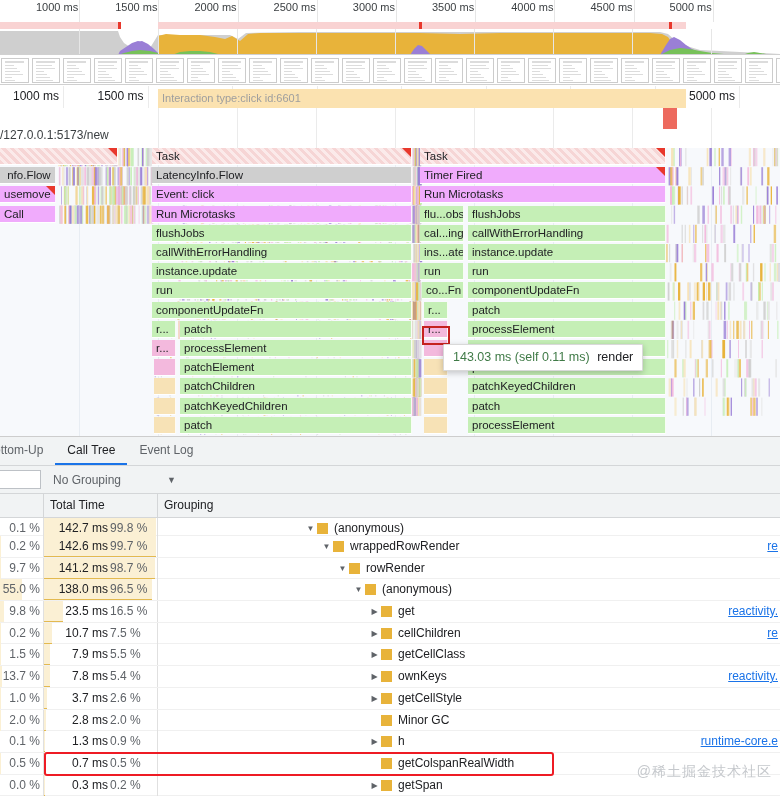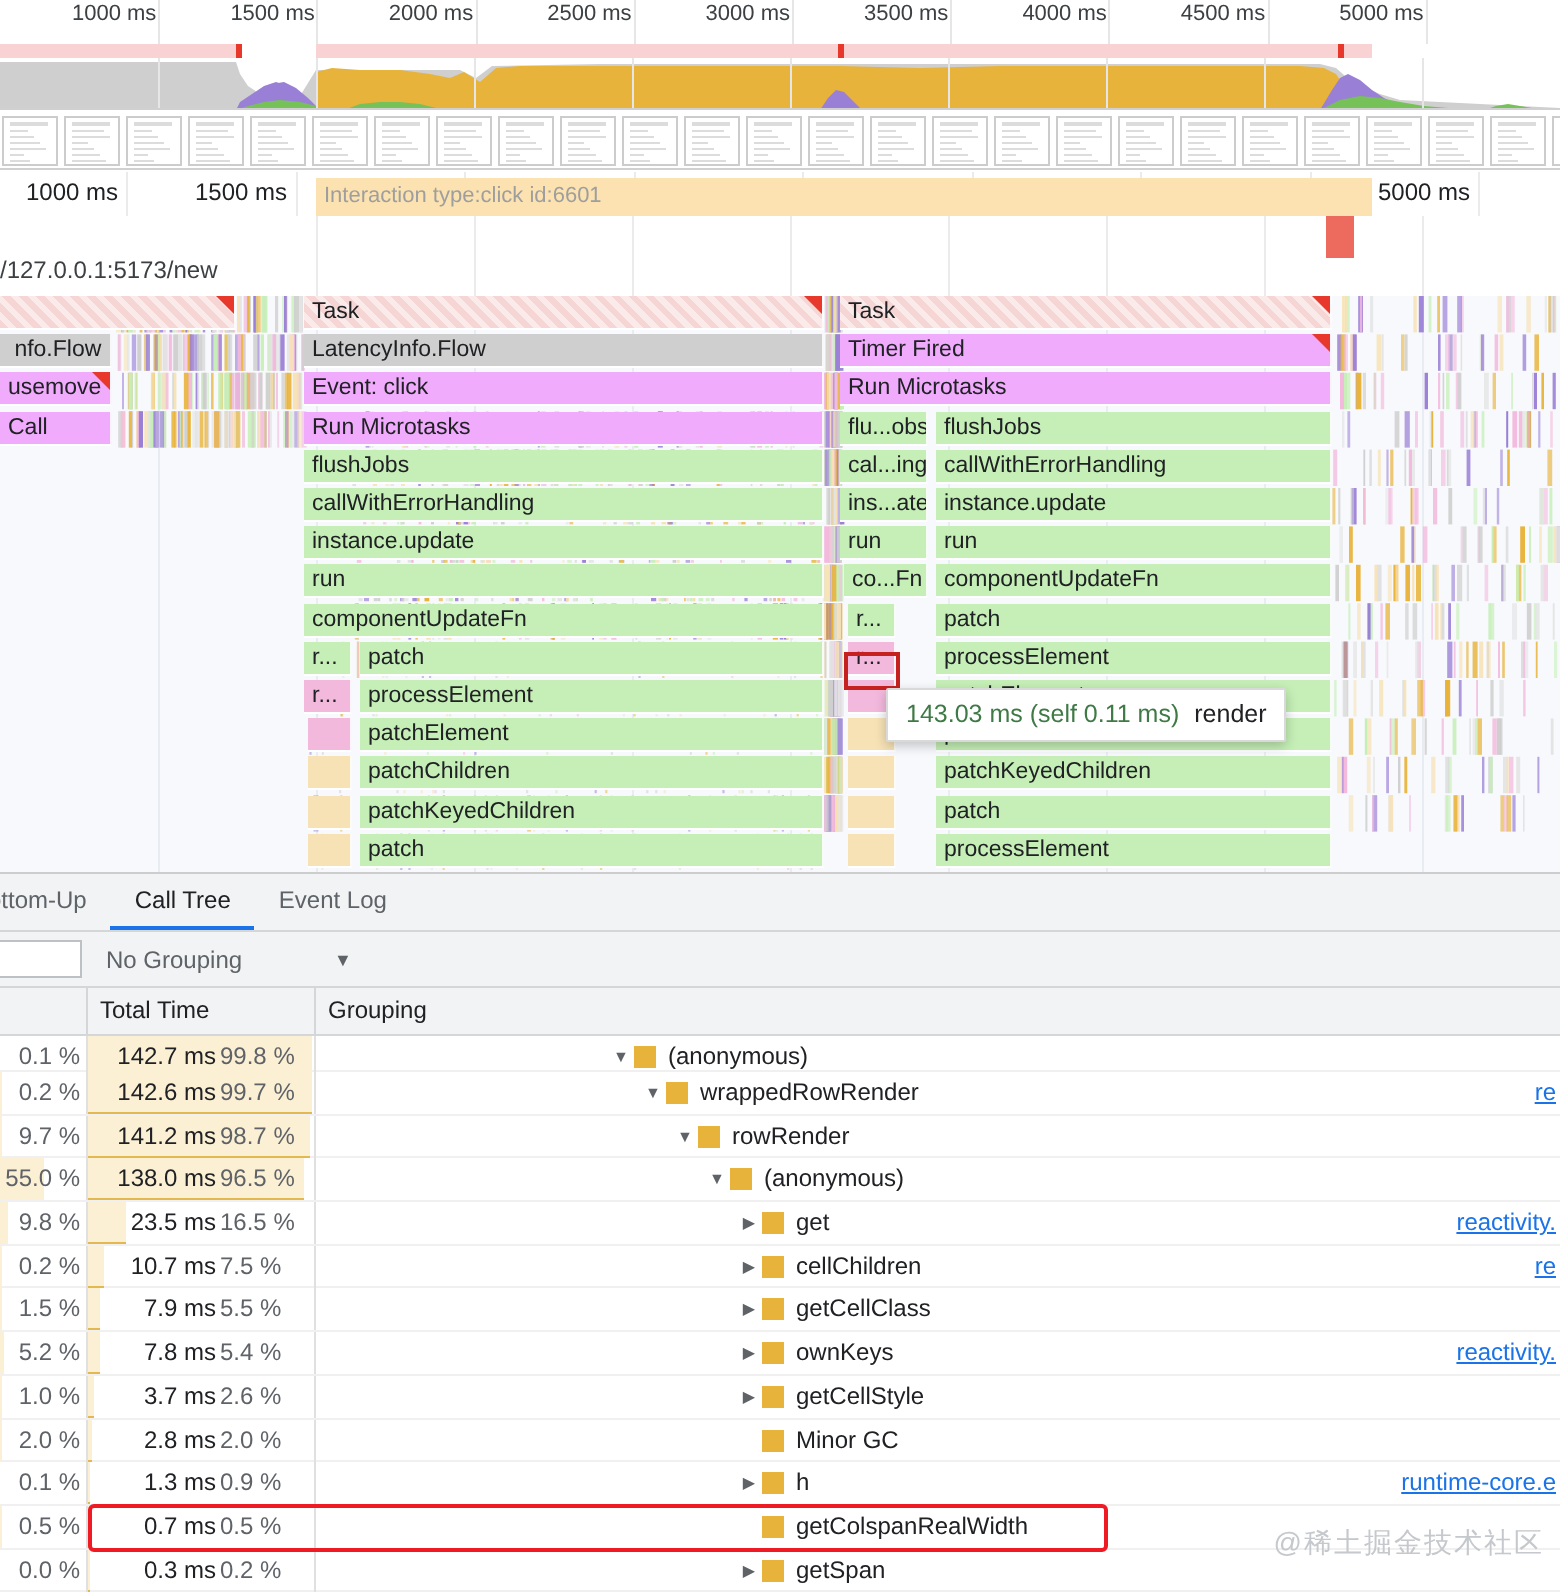--- a/index.html
+++ b/index.html
@@ -2155,21 +2155,21 @@
           </div>
           <div class="vsep2"></div>
           <div class="activity" style="left: 368px;">
             <div class="twisty">▶</div>
             <div class="swatch"></div>
             <div class="aname">getCellClass</div>
           </div>
         </div>
         <div class="grow">
           <div class="selfbar" style="width: 2.1px;"></div>
-          <div class="selftime">5.2 %</div>
+          <div class="selftime">13.7 %</div>
           <div class="vsep"></div>
           <div class="tcol">
             <div class="tbar" style="width: 6px;"></div>
             <div class="tval">7.8 ms</div>
             <div class="tpct">5.4 %</div>
           </div>
           <div class="vsep2"></div>
           <div class="activity" style="left: 368px;">
             <div class="twisty">▶</div>
             <div class="swatch"></div>

